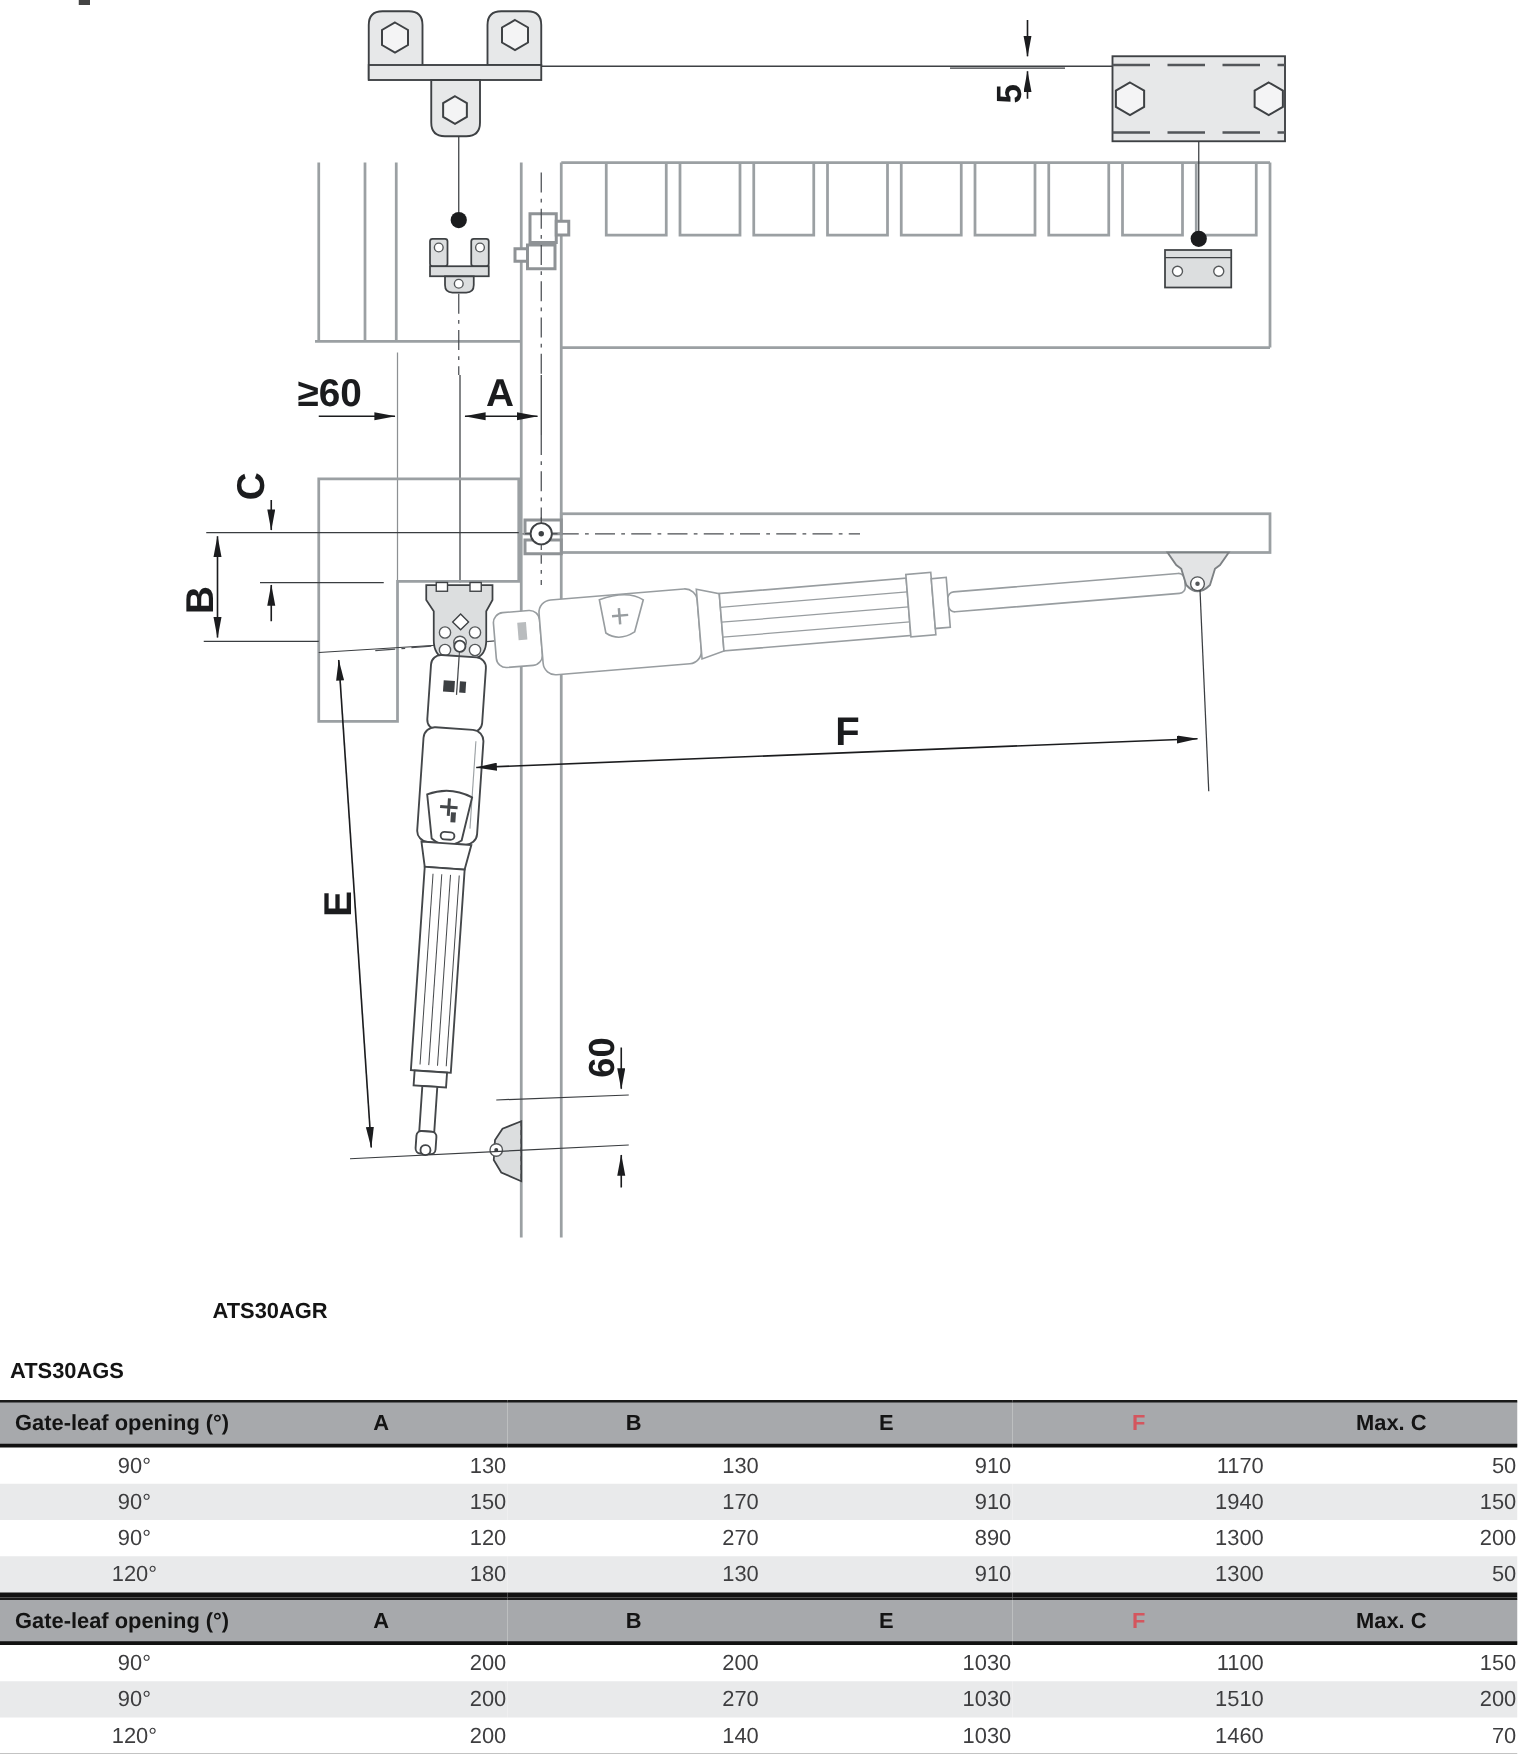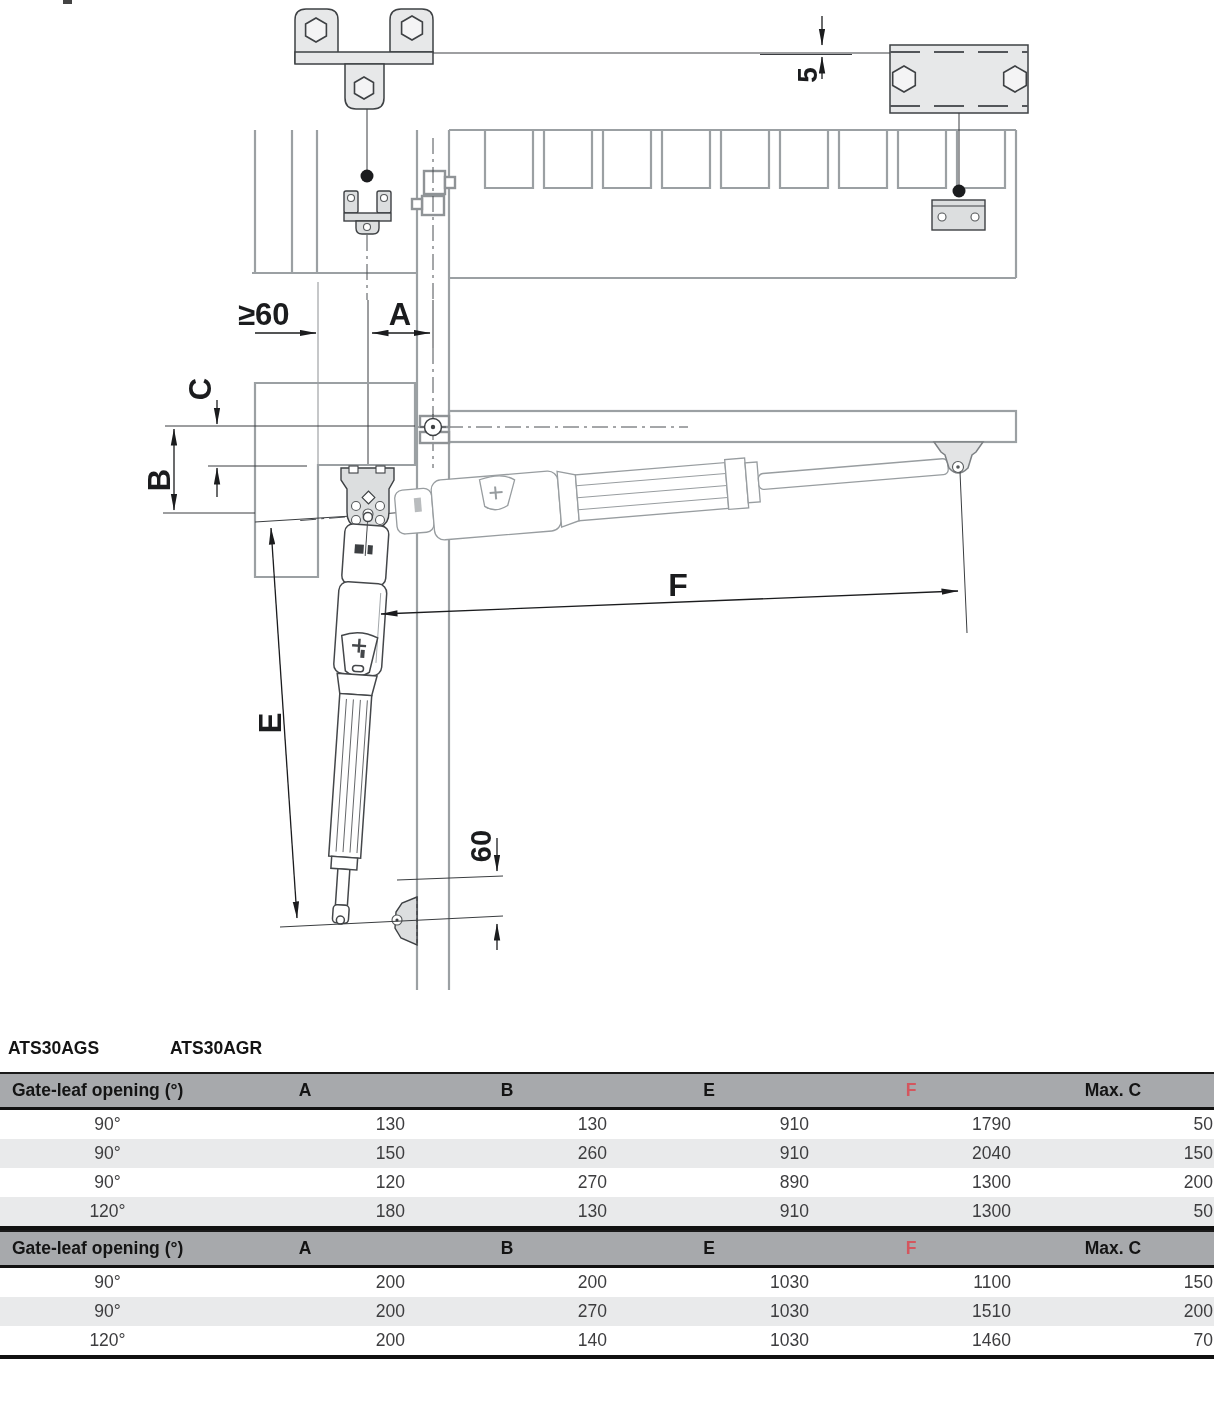--- a/index.html
+++ b/index.html
@@ -15,21 +15,21 @@
   .dim{stroke:#1b1c1e;stroke-width:1.3;fill:none;}
   .ext{stroke:#3a3d40;stroke-width:1;fill:none;}
   .extg{stroke:#8d9093;stroke-width:1;fill:none;}
   .dashdot{stroke:#4b4e52;stroke-width:1;fill:none;stroke-dasharray:16 5 3 5;}
   .ghost{stroke:#989da0;stroke-width:1.3;fill:#ffffff;}
   .act{stroke:#44474a;stroke-width:1.5;fill:#ffffff;}
   .hole{stroke:#55585a;stroke-width:1.1;fill:#ffffff;}
 
   .tables{width:1214px;}
   .model-row{display:flex;margin:16px 0 13px 8px;font-size:17.5px;font-weight:bold;color:#141414;}
-  .model-row .m1{width:162px;}
+  .model-row .m1{width:162px;margin-top:48px;}
   table{width:1214px;border-collapse:collapse;table-layout:fixed;border-bottom:4px solid #111111;}
   col.c0{width:204px;} col.cn{width:202px;}
   thead th{background:#a7a9ac;height:31px;font-size:17.5px;font-weight:bold;color:#141414;
            border-top:2px solid #1a1a1a;border-bottom:3px solid #111111;text-align:center;}
   thead th.first{text-align:left;padding-left:12px;}
   tbody td{height:27px;font-size:17.5px;color:#3d3d3f;text-align:right;}
   tbody td.first{text-align:center;padding-left:12px;}
   tbody tr.alt{background:#e9eaeb;}
   th.f-col{color:#d4565e;}
 </style>
@@ -304,29 +304,29 @@
         <th class="f-col">F</th>
         <th>Max. C</th>
       </tr>
     </thead>
     <tbody>
       <tr>
         <td class="first">90°</td>
         <td>130</td>
         <td>130</td>
         <td>910</td>
-        <td>1790</td>
+        <td>1170</td>
         <td>50</td>
       </tr>
       <tr class="alt">
         <td class="first">90°</td>
         <td>150</td>
-        <td>260</td>
+        <td>170</td>
         <td>910</td>
-        <td>2040</td>
+        <td>1940</td>
         <td>150</td>
       </tr>
       <tr>
         <td class="first">90°</td>
         <td>120</td>
         <td>270</td>
         <td>890</td>
         <td>1300</td>
         <td>200</td>
       </tr>

